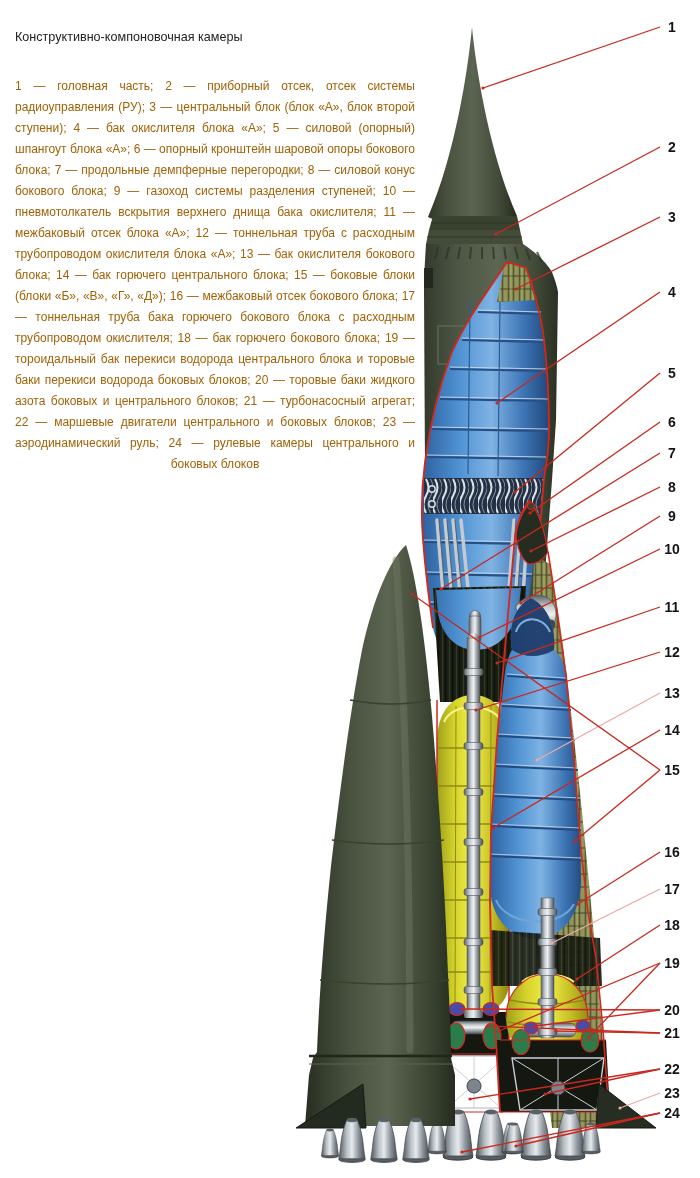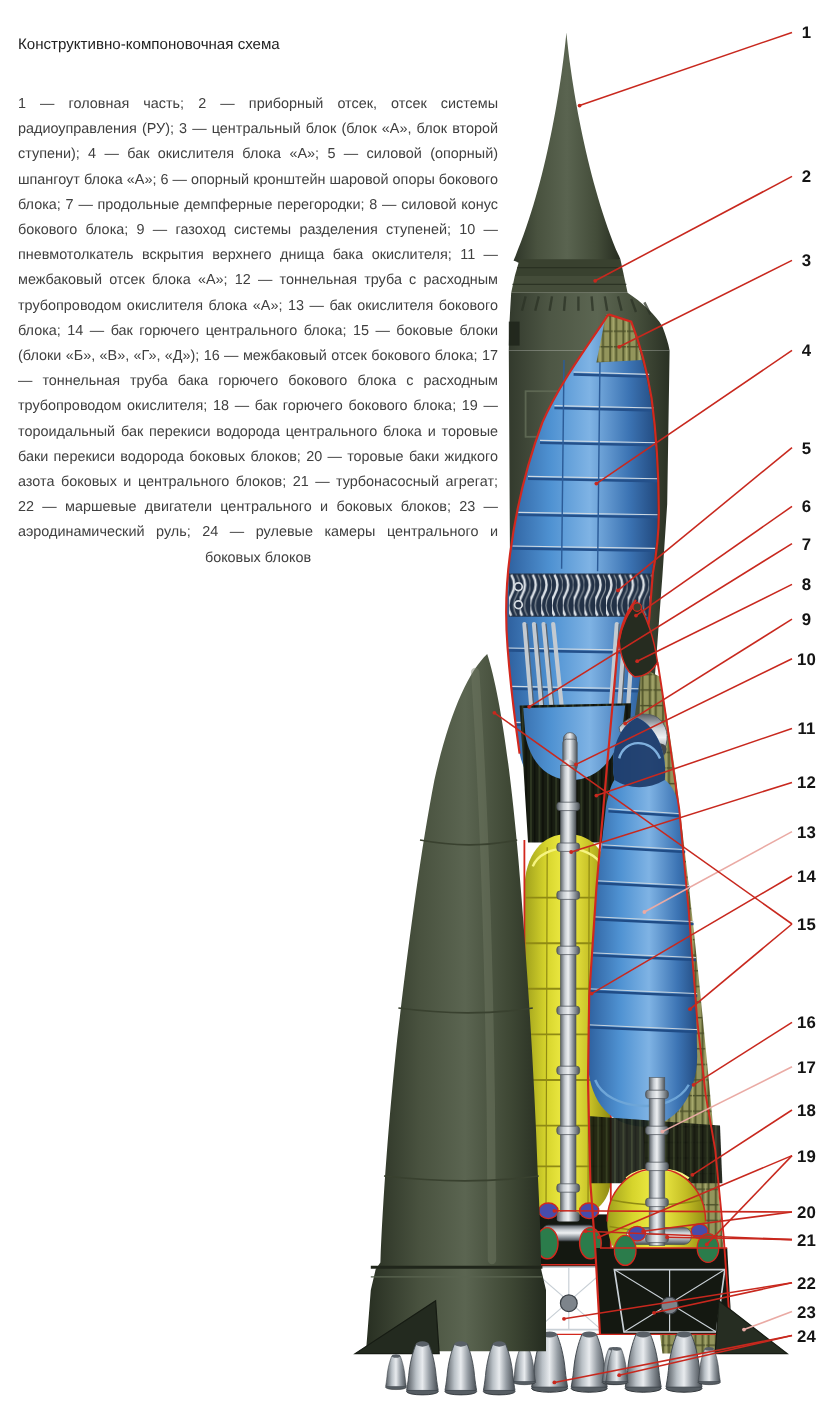--- a/index.html
+++ b/index.html
@@ -1,34 +1,34 @@
 <!DOCTYPE html>
 <html style="--background: #ffffff; --leader-line: #c8281e; --leader-line-faded: #eaaaa4; --callout-number: #141414; --body-olive: #4d5546; --tank-oxidizer-blue: #4f92d2; --tank-fuel-yellow: #eeea3e; --peroxide-tank-green: #2c7d4c; --nitrogen-tank-violet: #4a4fae; --lattice-khaki: #93955c; --cutaway-outline-red: #d2281e; --engine-metal: #b9c0c6;"><head>
 <meta charset="utf-8">
 <style>
   html,body{margin:0;padding:0;background:#fff;}
   .page{position:relative;width:700px;height:1178px;background:var(--background,#fff);overflow:hidden;
         font-family:"Liberation Sans",sans-serif;color:#1c1c1c;}
   .doc-title{position:absolute;left:15px;top:27px;width:340px;font-size:12.6px;line-height:21px;color:#222;}
   .legend{position:absolute;left:15px;top:76px;width:400px;font-size:12px;line-height:21px;
-          text-align:justify;text-align-last:center;color:#404040;margin:0;}
+          text-align:justify;text-align-last:center;color:#a16207;margin:0;}
   svg.art{position:absolute;left:0;top:0;width:700px;height:1178px;}
   .leader{stroke:var(--leader-line,#c8281e);stroke-width:1.3;fill:none;}
   .leader.faded{stroke:var(--leader-line-faded,#eaaaa4);}
   .leader-dot{fill:var(--leader-line,#c8281e);}
   .leader-dot.faded{fill:var(--leader-line-faded,#eaaaa4);}
   .callout-num{font:600 14px "Liberation Sans",sans-serif;fill:var(--callout-number,#141414);text-anchor:middle;}
 </style>
 </head>
 <body>
 
 <div class="page">
 
   <div class="doc-title">
-    <div>Конструктивно-компоновочная схема</div>
+    <div>Конструктивно-компоновочная камеры</div>
   </div>
 
   <p class="legend">1 — головная часть; 2 — приборный отсек, отсек системы радиоуправления (РУ); 3 — центральный блок (блок «А», блок второй ступени); 4 — бак окислителя блока «А»; 5 — силовой (опорный) шпангоут блока «А»; 6 — опорный кронштейн шаровой опоры бокового блока; 7 — продольные демпферные перегородки; 8 — силовой конус бокового блока; 9 — газоход системы разделения ступеней; 10 — пневмотолкатель вскрытия верхнего днища бака окислителя; 11 — межбаковый отсек блока «А»; 12 — тоннельная труба с расходным трубопроводом окислителя блока «А»; 13 — бак окислителя бокового блока; 14 — бак горючего центрального блока; 15 — боковые блоки (блоки «Б», «В», «Г», «Д»); 16 — межбаковый отсек бокового блока; 17 — тоннельная труба бака горючего бокового блока с расходным трубопроводом окислителя; 18 — бак горючего бокового блока; 19 — тороидальный бак перекиси водорода центрального блока и торовые баки перекиси водорода боковых блоков; 20 — торовые баки жидкого азота боковых и центрального блоков; 21 — турбонасосный агрегат; 22 — маршевые двигатели центрального и боковых блоков; 23 — аэродинамический руль; 24 — рулевые камеры центрального и боковых блоков</p>
 
   <svg class="art" viewBox="0 0 700 1178">
     <defs>
       <linearGradient id="gradOliveNose" gradientUnits="userSpaceOnUse" x1="428" y1="0" x2="517" y2="0">
         <stop offset="0" stop-color="#2f3629"></stop>
           <stop offset="0.22" stop-color="#49523f"></stop>
         <stop offset="0.5" stop-color="#5a6450"></stop>

